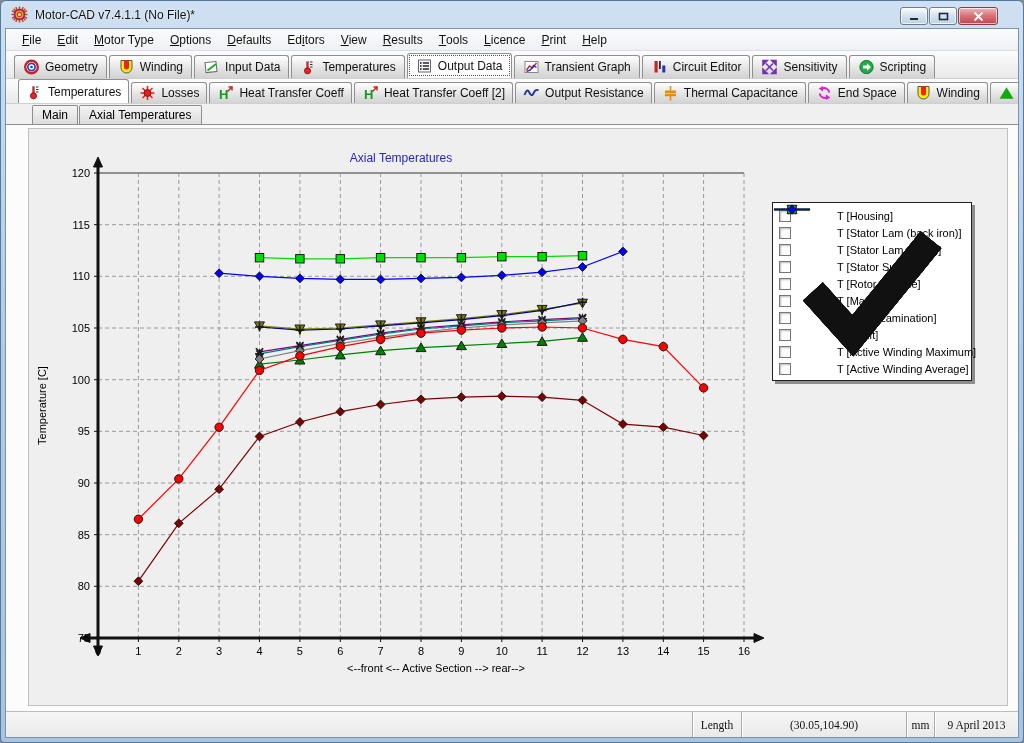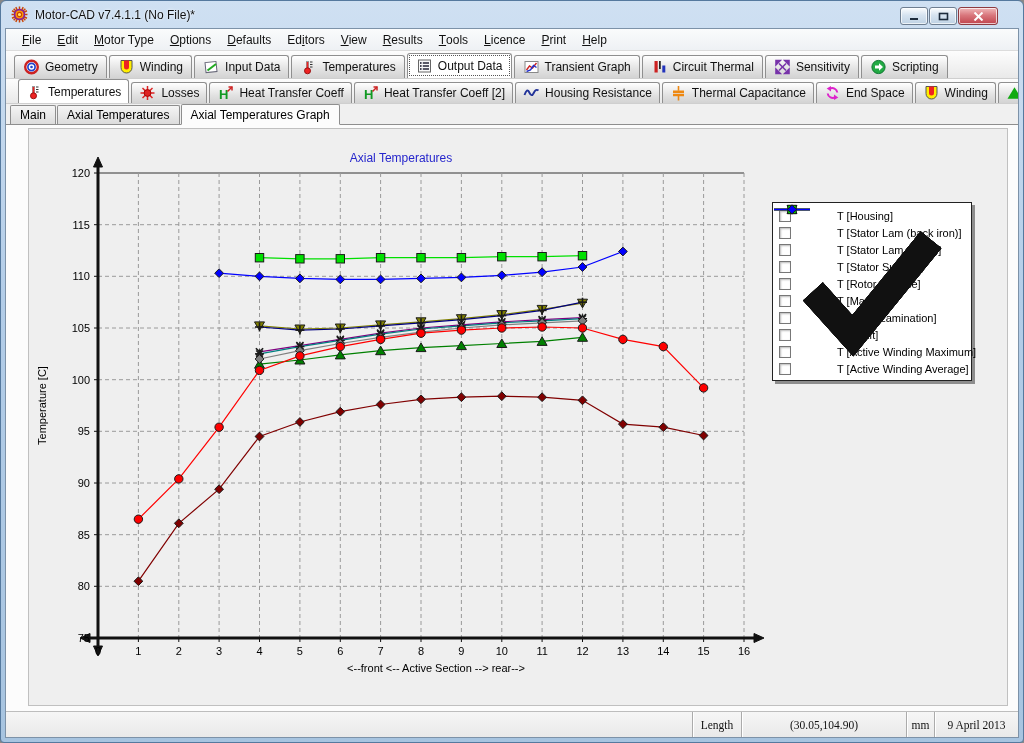--- a/index.html
+++ b/index.html
@@ -30,21 +30,21 @@
   .tbtn { display:flex; align-items:center; gap:5px; height:23px; margin:0 1px; padding:0 8px;
     border:1px solid #8f8f8f; border-bottom:none; border-radius:3px 3px 0 0;
     background:linear-gradient(#ffffff,#e2e2e2 60%,#d3d3d3); font-size:12px; color:#111; cursor:default; white-space:nowrap; }
   .toolrow.r2 .tbtn { height:21px; padding:0 7px; }
   .tbtn.sel { background:#fff; height:25px; position:relative; z-index:2; }
   .toolrow.r2 .tbtn.sel { height:24px; }
   .tbtn.focusdot { outline:1px dotted #555; outline-offset:-3px; }
   .ticon { width:17px; height:16px; display:inline-flex; }
   .ticon svg { width:100%; height:100%; }
   
-  .pagetabs { height:21px; display:flex; align-items:flex-end; padding-left:4px; background:#f0f0f0; border-bottom:1px solid #8e8e8e; }
+  .pagetabs { height:21px; display:flex; align-items:flex-end; padding-left:26px; background:#f0f0f0; border-bottom:1px solid #8e8e8e; }
   .ptab { height:19px; display:flex; align-items:center; padding:0 9px; margin-right:1px; font-size:12px;
     border:1px solid #8e8e8e; border-bottom:none; border-radius:2px 2px 0 0;
     background:linear-gradient(#f5f5f5,#dcdcdc); cursor:default; white-space:nowrap; }
   .ptab.sel { background:#fcfcfc; height:21px; margin-bottom:-1px; border-bottom:1px solid #fcfcfc; z-index:3; }
   
   .page { flex:1; background:#fcfcfc; position:relative; overflow:hidden; }
   .chartpanel { position:absolute; left:22px; top:3px; width:980px; height:578px; background:#efefef; border:1px solid #c0c0c0; }
   .chartpanel svg { position:absolute; left:0; top:0; }
   
   .legend { position:absolute; left:743px; top:73px; width:200px; background:#fff; border:1px solid #222;
@@ -186,21 +186,21 @@
           <span>Transient Graph</span>
         </div>
         <div class="tbtn">
           <span class="ticon">
             <svg viewBox="0 0 16 16">
               <rect x="3" y="2" width="3.2" height="11.5" fill="#cc2222"></rect>
               <rect x="7.6" y="2" width="1.6" height="8" fill="#111"></rect>
               <rect x="10.8" y="6.5" width="3" height="7" fill="#2233bb"></rect>
             </svg>
           </span>
-          <span>Circuit Thermal</span>
+          <span>Circuit Editor</span>
         </div>
         <div class="tbtn">
           <span class="ticon">
             <svg viewBox="0 0 16 16">
               <g stroke="#7733aa" stroke-width="1.6" fill="#7733aa">
                 <line x1="4.5" y1="4.5" x2="11.5" y2="11.5"></line>
                 <line x1="11.5" y1="4.5" x2="4.5" y2="11.5"></line>
                 <path d="M1.5 1.5 h4.2 l-4.2 4.2 z"></path>
                 <path d="M14.5 1.5 v4.2 l-4.2 -4.2 z"></path>
                 <path d="M1.5 14.5 v-4.2 l4.2 4.2 z"></path>
@@ -271,21 +271,21 @@
             </svg>
           </span>
           <span>Heat Transfer Coeff [2]</span>
         </div>
         <div class="tbtn">
           <span class="ticon">
             <svg viewBox="0 0 16 16">
               <path d="M1 10 Q3.5 2.5 5.8 7.5 T10.2 8 T15 5.5" fill="none" stroke="#223399" stroke-width="1.9"></path>
             </svg>
           </span>
-          <span>Housing Resistance</span>
+          <span>Output Resistance</span>
         </div>
         <div class="tbtn">
           <span class="ticon">
             <svg viewBox="0 0 16 16">
               <g stroke="#ee8811">
                 <line x1="8" y1="1" x2="8" y2="5.8" stroke-width="1.6"></line>
                 <line x1="2.5" y1="6.8" x2="13.5" y2="6.8" stroke-width="2.4"></line>
                 <line x1="2.5" y1="10" x2="13.5" y2="10" stroke-width="2.4"></line>
                 <line x1="8" y1="11" x2="8" y2="15.5" stroke-width="1.6"></line>
               </g>
@@ -319,21 +319,20 @@
           <span class="ticon">
             <svg viewBox="0 0 16 16">
               <path d="M8 2.2 L15 13.8 H1 z" fill="#11aa11"></path>
             </svg>
           </span>
         </div>
       </div>
     <div class="pagetabs" id="pagetabs">
         <div class="ptab">Main</div>
         <div class="ptab">Axial Temperatures</div>
-        <div class="ptab sel">Axial Temperatures Graph</div>
       </div>
 
     <div class="page">
       <div class="chartpanel">
         <svg id="chart-svg" width="978" height="576">
             <line x1="69" y1="44" x2="715" y2="44" stroke="#333" stroke-width="1"></line>
             <line x1="69" y1="457.3" x2="715" y2="457.3" stroke="#9a9a9a" stroke-width="1" stroke-dasharray="4 3"></line>
             <line x1="69" y1="405.7" x2="715" y2="405.7" stroke="#9a9a9a" stroke-width="1" stroke-dasharray="4 3"></line>
             <line x1="69" y1="354" x2="715" y2="354" stroke="#9a9a9a" stroke-width="1" stroke-dasharray="4 3"></line>
             <line x1="69" y1="302.3" x2="715" y2="302.3" stroke="#9a9a9a" stroke-width="1" stroke-dasharray="4 3"></line>

